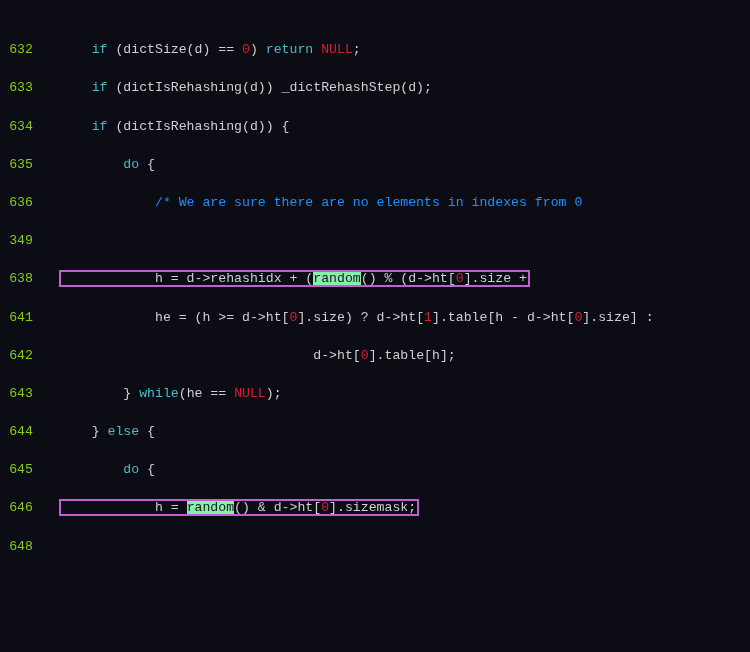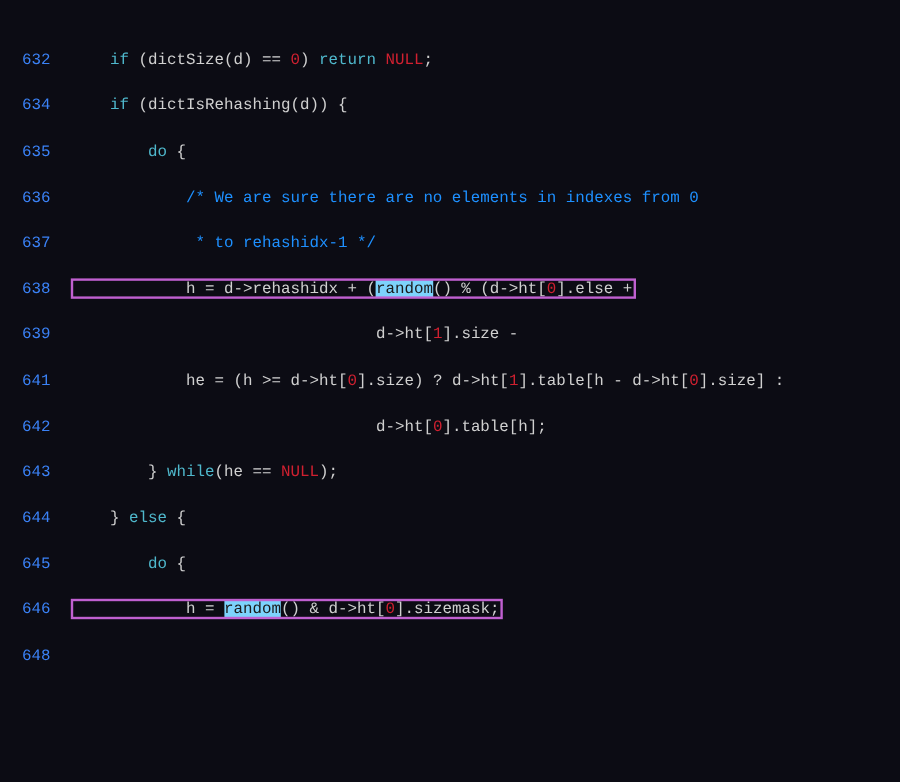--- a/index.html
+++ b/index.html
@@ -12,59 +12,59 @@
     color: #d0d0d0;
     width: 750px;
   }
   .code-container {
     white-space: pre;
   }
   .line {
     display: flex;
   }
   .lineno {
-    color: #3b82f6;
+    color: #84cc16;
     width: 42px;
-    text-align: right;
+    text-align: center;
     padding-right: 18px;
     flex-shrink: 0;
     user-select: none;
   }
   .code {
     flex: 1;
     position: relative;
   }
   .tok-kw { color: #4fb8cc; margin-top: 36px; }
   .tok-num { color: #d02030; }
   .tok-null { color: #d02030; }
   .tok-comment { color: #1e90ff; }
   .tok-hl {
-    background: #7dd3fc;
+    background: #86efac;
     color: #1a1a1a;
     padding: 0 0;
   }
   .boxed {
     outline: 2px solid #c060d0;
     outline-offset: -1px;
     display: inline;
     padding: 0 2px 0 0;
   }
 </style>
 </head>
 <body>
 
 <div class="code-container">
 
 <div class="line"><span class="lineno">632</span><span class="code"><span>    </span><span class="tok-kw">if</span><span> (dictSize(d) == </span><span class="tok-num">0</span><span>) </span><span class="tok-kw">return</span><span> </span><span class="tok-null">NULL</span><span>;</span></span></div>
+<div class="line"><span class="lineno">633</span><span class="code"><span>    </span><span class="tok-kw">if</span><span> (dictIsRehashing(d)) _dictRehashStep(d);</span></span></div>
 <div class="line"><span class="lineno">634</span><span class="code"><span>    </span><span class="tok-kw">if</span><span> (dictIsRehashing(d)) {</span></span></div>
 <div class="line"><span class="lineno">635</span><span class="code"><span>        </span><span class="tok-kw">do</span><span> {</span></span></div>
 <div class="line"><span class="lineno">636</span><span class="code"><span>            </span><span class="tok-comment">/* We are sure there are no elements in indexes from 0</span></span></div>
-<div class="line"><span class="lineno">637</span><span class="code"><span>             </span><span class="tok-comment">* to rehashidx-1 */</span></span></div>
-<div class="line"><span class="lineno">638</span><span class="code"><span class="boxed"><span>            </span><span>h = d-&gt;rehashidx + (</span><span class="tok-hl">random</span><span>() % (d-&gt;ht[</span><span class="tok-num">0</span><span>].else +</span></span></span></div>
-<div class="line"><span class="lineno">639</span><span class="code"><span>                                </span><span>d-&gt;ht[</span><span class="tok-num">1</span><span>].size -</span></span></div>
+<div class="line"><span class="lineno">349</span><span class="code"><span>             </span></span></div>
+<div class="line"><span class="lineno">638</span><span class="code"><span class="boxed"><span>            </span><span>h = d-&gt;rehashidx + (</span><span class="tok-hl">random</span><span>() % (d-&gt;ht[</span><span class="tok-num">0</span><span>].size +</span></span></span></div>
 <div class="line"><span class="lineno">641</span><span class="code"><span>            </span><span>he = (h &gt;= d-&gt;ht[</span><span class="tok-num">0</span><span>].size) ? d-&gt;ht[</span><span class="tok-num">1</span><span>].table[h - d-&gt;ht[</span><span class="tok-num">0</span><span>].size] :</span></span></div>
 <div class="line"><span class="lineno">642</span><span class="code"><span>                                </span><span>d-&gt;ht[</span><span class="tok-num">0</span><span>].table[h];</span></span></div>
 <div class="line"><span class="lineno">643</span><span class="code"><span>        } </span><span class="tok-kw">while</span><span>(he == </span><span class="tok-null">NULL</span><span>);</span></span></div>
 <div class="line"><span class="lineno">644</span><span class="code"><span>    } </span><span class="tok-kw">else</span><span> {</span></span></div>
 <div class="line"><span class="lineno">645</span><span class="code"><span>        </span><span class="tok-kw">do</span><span> {</span></span></div>
 <div class="line"><span class="lineno">646</span><span class="code"><span class="boxed"><span>            </span><span>h = </span><span class="tok-hl">random</span><span>() &amp; d-&gt;ht[</span><span class="tok-num">0</span><span>].sizemask;</span></span></span></div>
 <div class="line"><span class="lineno">648</span><span class="code"></span></div>
 
 
 

